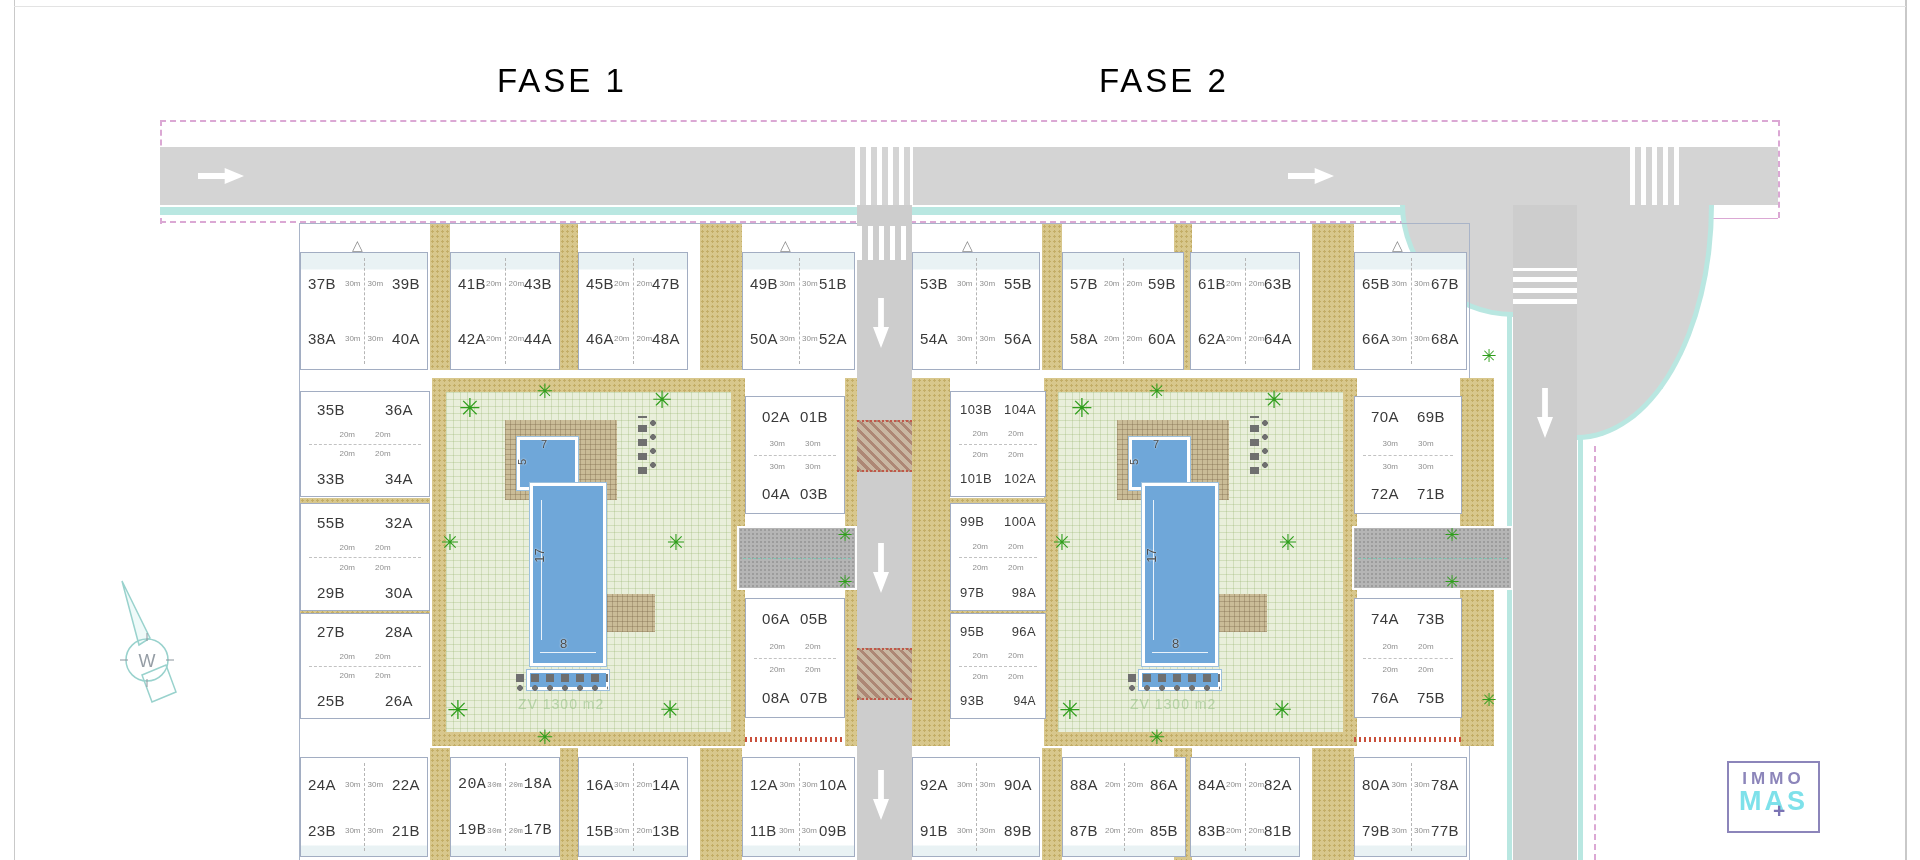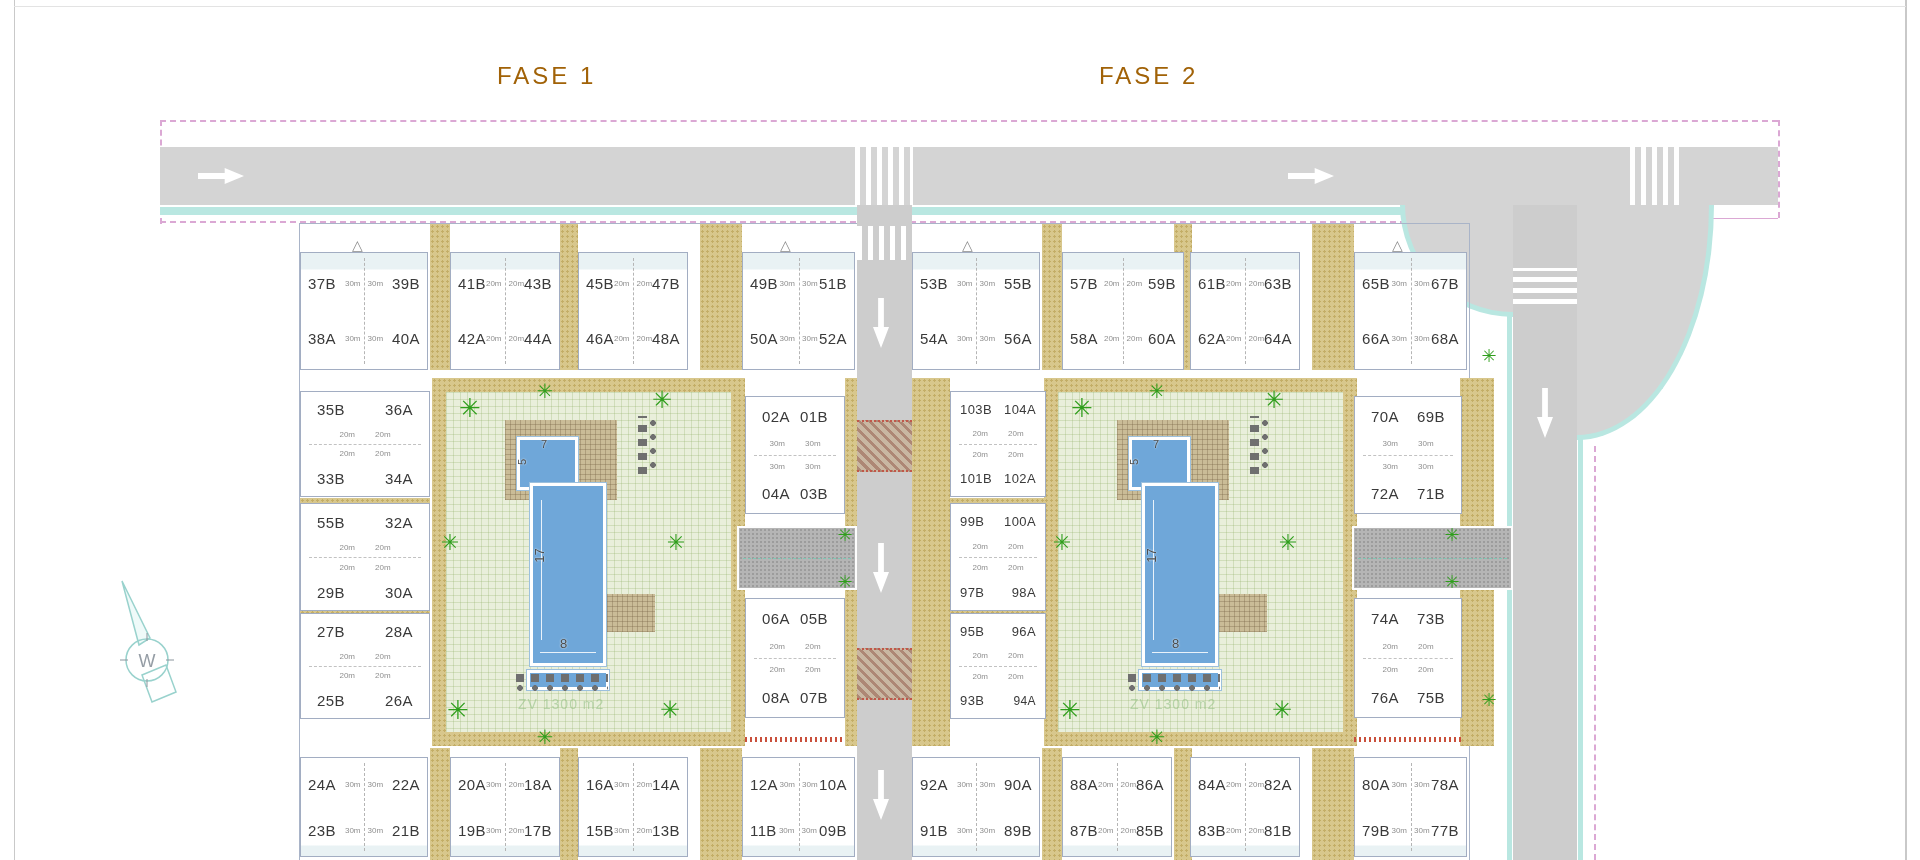--- a/index.html
+++ b/index.html
@@ -1,19 +1,19 @@
 <!DOCTYPE html>
 <html><head>
 <meta charset="utf-8">
 <style>
   html,body{margin:0;padding:0;background:#fff;}
   #plan{position:relative;width:1920px;height:860px;background:#ffffff;overflow:hidden;
         font-family:"Liberation Sans",sans-serif;}
   .abs{position:absolute;}
-  .title{position:absolute;font-size:24px;color:#a16207;letter-spacing:3px;font-weight:400;}
+  .title{position:absolute;font-size:33px;color:#000000;letter-spacing:3px;font-weight:400;}
   
   .road{position:absolute;background:#d4d4d4;}
   .roadl{background:#cdcdcd;}
   .teal{position:absolute;background:#b9e7e1;}
   .pinkh{position:absolute;height:0;border-top:2px dashed #dba8d4;}
   .pinkv{position:absolute;width:0;border-left:2px dashed #dba8d4;}
   .pinks{position:absolute;background:#dba8d4;}
   .xwv{position:absolute;background-image:repeating-linear-gradient(90deg,#ffffff 0 5px,rgba(255,255,255,0) 5px 11px);}
   .xwh{position:absolute;background-image:repeating-linear-gradient(0deg,#ffffff 0 5px,rgba(255,255,255,0) 5px 11px);}
   .hump{position:absolute;background:#c9b7a2;border-top:2px dotted #c0574a;border-bottom:2px dotted #c0574a;
@@ -338,21 +338,21 @@
       </div>
     <div class="row">
         <span class="u">23B</span>
         <span class="ms">
           <span class="m">30m</span>
           <span class="m">30m</span>
         </span>
         <span class="u">21B</span>
       </div>
   </div>
-  <div class="card hq roofB" style="left:450px;top:757px;width:110px;height:100px;">
+  <div class="card hq roofB" style="left:450px;top:757px;width:110px;height:100px;font-family:Liberation Mono, monospace;">
     <div class="row">
         <span class="u">20A</span>
         <span class="ms">
           <span class="m">30m</span>
           <span class="m">20m</span>
         </span>
         <span class="u">18A</span>
       </div>
     <div class="row">
         <span class="u">19B</span>
@@ -621,21 +621,21 @@
       </div>
     <div class="row">
         <span class="u">91B</span>
         <span class="ms">
           <span class="m">30m</span>
           <span class="m">30m</span>
         </span>
         <span class="u">89B</span>
       </div>
   </div>
-  <div class="card hq roofB" style="left:1062px;top:757px;width:110px;height:100px;">
+  <div class="card hq roofB" style="left:1062px;top:757px;width:124px;height:100px;">
     <div class="row">
         <span class="u">88A</span>
         <span class="ms">
           <span class="m">20m</span>
           <span class="m">20m</span>
         </span>
         <span class="u">86A</span>
       </div>
     <div class="row">
         <span class="u">87B</span>
@@ -687,14 +687,19 @@
     <polygon points="30,6 47,70 58,63" fill="rgba(210,240,238,.35)" stroke="#99d2cd" stroke-width="1.5"></polygon>
     <polygon points="50,100 74,90 84,117 60,127" fill="none" stroke="#99d2cd" stroke-width="1.5"></polygon>
     <circle cx="55" cy="85" r="21" fill="none" stroke="#99d2cd" stroke-width="1.5"></circle>
     <line x1="55" y1="58" x2="55" y2="66" stroke="#8a949c" stroke-width="1"></line>
     <line x1="55" y1="104" x2="55" y2="112" stroke="#8a949c" stroke-width="1"></line>
     <line x1="28" y1="85" x2="36" y2="85" stroke="#8a949c" stroke-width="1"></line>
     <line x1="74" y1="85" x2="82" y2="85" stroke="#8a949c" stroke-width="1"></line>
     <text x="55" y="92" text-anchor="middle" font-size="18" fill="#959da5" font-family="Liberation Sans, sans-serif">W</text>
   </svg>
 
+  <div id="logo">
+    <div class="l1">IMMO</div>
+    <div class="l2">MAS</div>
+    <div class="plus">+</div>
+  </div>
 
 </div>
 
 </body></html>

